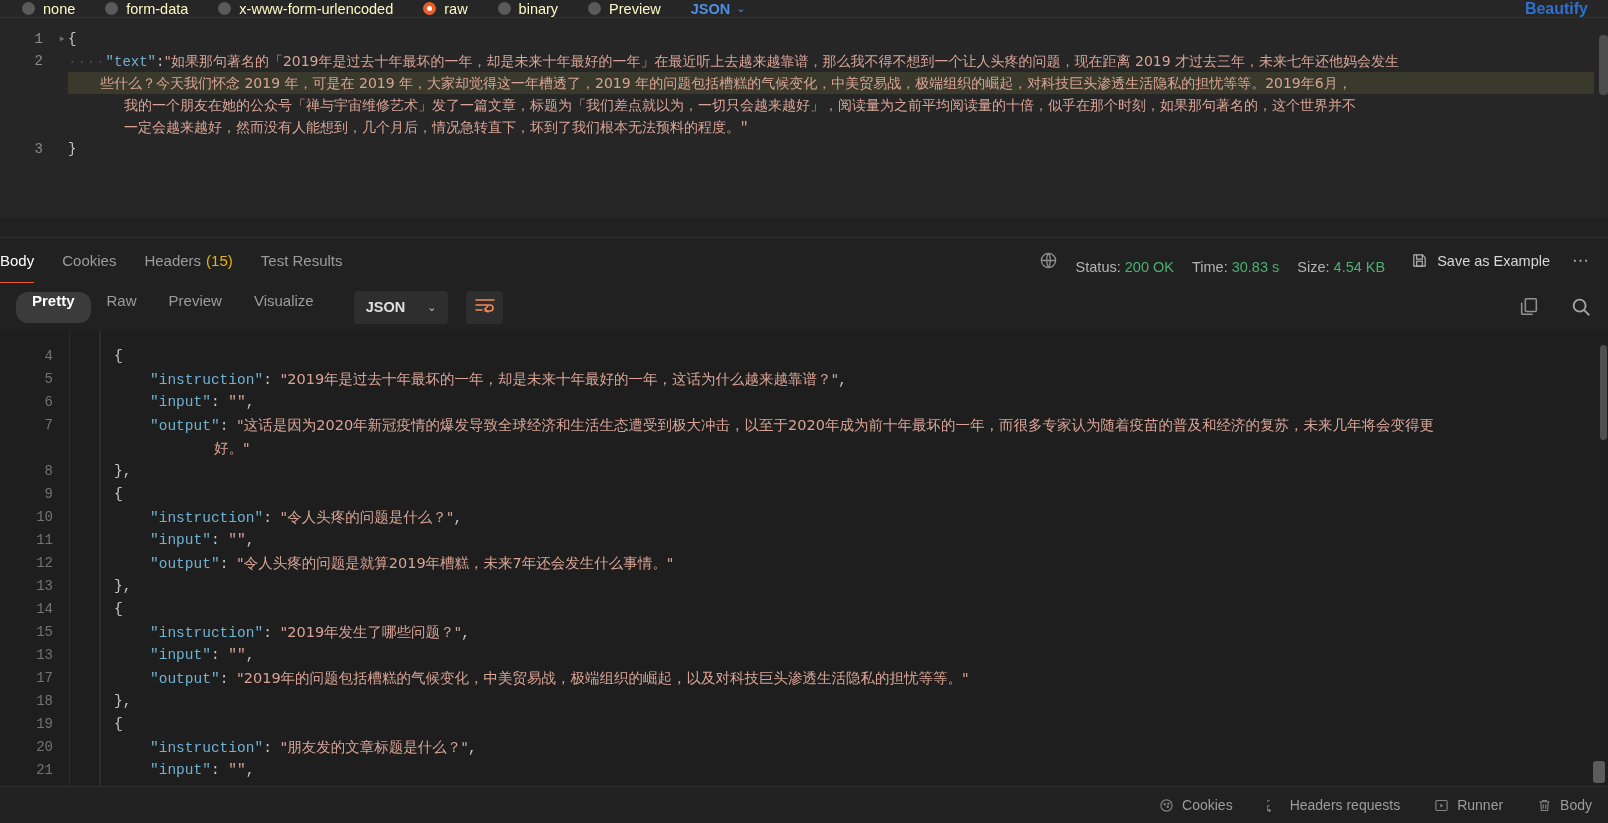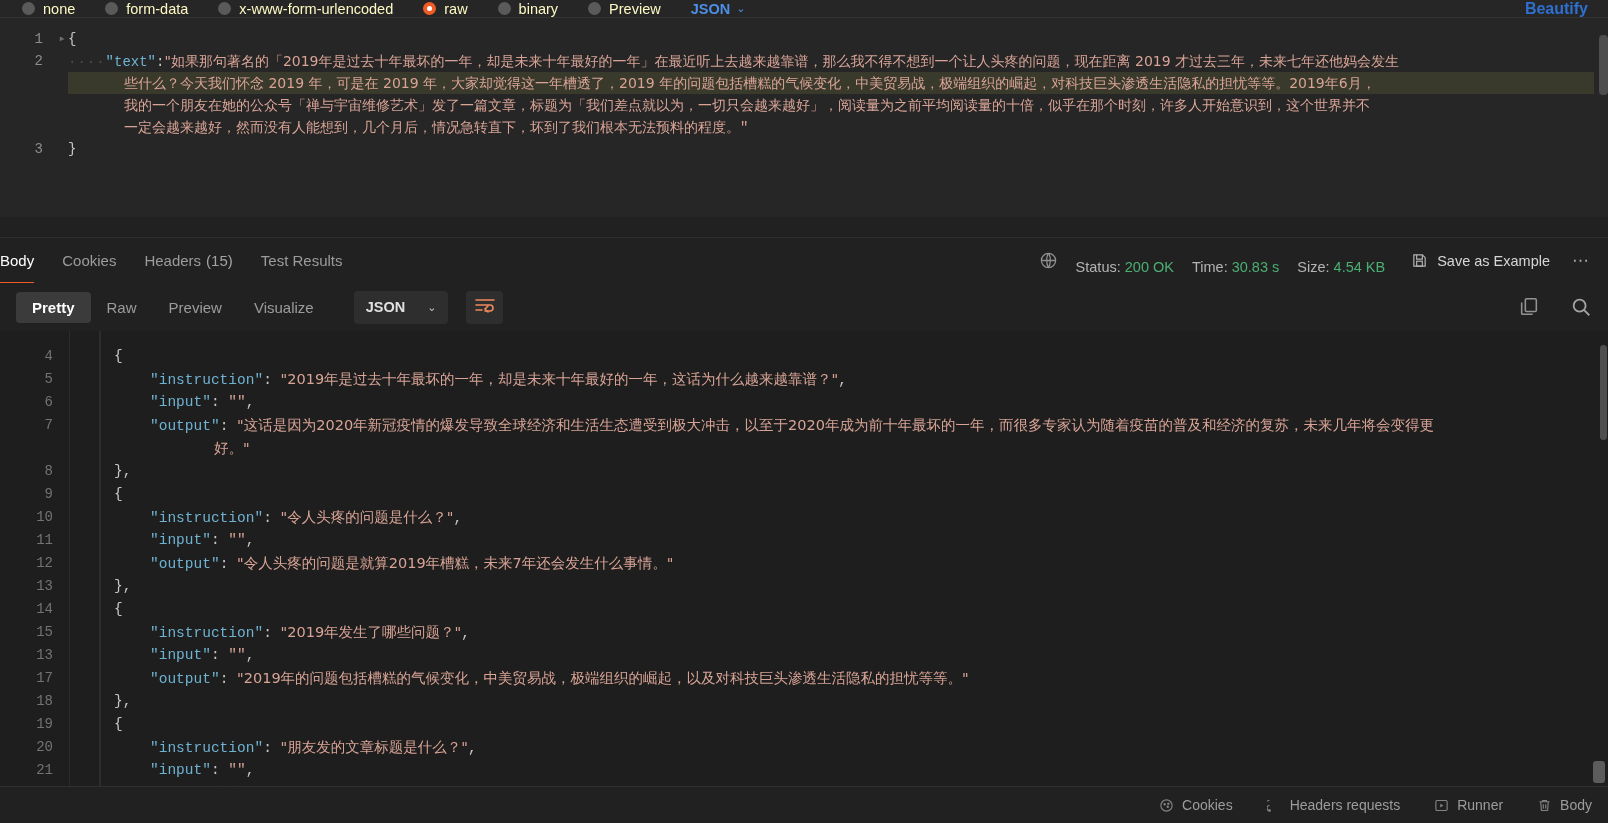--- a/index.html
+++ b/index.html
@@ -87,41 +87,41 @@
   .rtab {
     position: relative; height: 46px; display: flex; align-items: center;
     padding: 0 14px; color: #9c9c9c; font-size: 15px; white-space: nowrap;
   }
   .rtab.first { padding-left: 0; }
   .rtab.active { color: #fff; }
   .rtab.active::after {
     content: ""; position: absolute; left: 0; right: 14px; bottom: 0;
     height: 2px; background: #ef5b25;
   }
-  .rtab .count { color: #a3a3a3; margin-left: 5px; text-align: center; }
+  .rtab .count { color: #eab308; margin-left: 5px; text-align: center; }
 
   .resp-meta {
     margin-left: auto; display: flex; align-items: center;
     padding-right: 18px; color: #b4b4b4; font-size: 14.5px;
   }
   .meta-item { margin-left: 18px; white-space: nowrap; margin-top: 12px; }
   .meta-val { color: #4caf72; }
   .globe-icon { display: inline-block; width: 19px; height: 19px; opacity: .75; }
   .save-example { display: flex; align-items: center; margin-left: 26px; color: #d6d6d6; }
   .save-icon { width: 17px; height: 17px; margin-right: 9px; opacity: .8; }
   .dots-menu { margin-left: 22px; color: #a9a9a9; font-size: 17px; letter-spacing: 1px; }
 
   
   .view-toolbar {
     position: absolute; top: 283px; left: 0; width: 1608px; height: 48px;
     background: #212121; display: flex; align-items: center; padding: 0 16px;
   }
   .vtab {
-    height: 31px; display: flex; align-items: center; padding: 0 16px;
-    color: #9c9c9c; font-size: 15px; border-radius: 4px; white-space: nowrap;
+    height: 31px; display: flex; align-items: flex-start; padding: 0 16px;
+    color: #9c9c9c; font-size: 15px; border-radius: 12px; white-space: nowrap;
   }
   .vtab.active { background: #3b3b3b; color: #fff; font-weight: bold; }
   .format-select {
     display: flex; align-items: center; margin-left: 24px;
     background: #2e2e2e; border-radius: 4px; height: 33px; padding: 0 12px;
     color: #e0e0e0; font-size: 14.5px; font-weight: bold;
   }
   .fs-caret { margin-left: 22px; font-size: 11px; color: #c0c0c0; font-weight: normal; }
   .wrap-btn {
     margin-left: 18px; width: 37px; height: 33px; border-radius: 4px;
@@ -225,25 +225,25 @@
     <div class="fold-col">
       <div>▸</div>
     </div>
     <div class="code-area">
       <div class="ln">
         <span class="brace">{</span>
       </div>
       <div class="ln">
         <span class="indent-dots">····</span><span class="key">"text"</span><span class="punct">:</span><span class="str cjk">"</span><span class="str cjk">如果那句著名的「2019年是过去十年最坏的一年，却是未来十年最好的一年」在最近听上去越来越靠谱，那么我不得不想到一个让人头疼的问题，现在距离 2019 才过去三年，未来七年还他妈会发生</span>
       </div>
-      <div class="ln hl-line" style="padding-left:56px">
+      <div class="ln hl-line" style="padding-left:32px">
         <span class="str cjk">些什么？今天我们怀念 2019 年，可是在 2019 年，大家却觉得这一年槽透了，2019 年的问题包括槽糕的气候变化，中美贸易战，极端组织的崛起，对科技巨头渗透生活隐私的担忧等等。2019年6月，</span>
       </div>
       <div class="ln" style="padding-left:56px">
-        <span class="str cjk">我的一个朋友在她的公众号「禅与宇宙维修艺术」发了一篇文章，标题为「我们差点就以为，一切只会越来越好」，阅读量为之前平均阅读量的十倍，似乎在那个时刻，许多人开始意识到，这个世界并不</span>
+        <span class="str cjk">我的一个朋友在她的公众号「禅与宇宙维修艺术」发了一篇文章，标题为「我们差点就以为，一切只会越来越好」，阅读量为之前平均阅读量的十倍，似乎在那个时刻，如果那句著名的，这个世界并不</span>
       </div>
       <div class="ln" style="padding-left:56px">
         <span class="str cjk">一定会越来越好，然而没有人能想到，几个月后，情况急转直下，坏到了我们根本无法预料的程度。</span><span class="str">"</span>
       </div>
       <div class="ln">
         <span class="brace">}</span>
       </div>
     </div>
     <div class="req-scrollbar"></div>
   </div>

